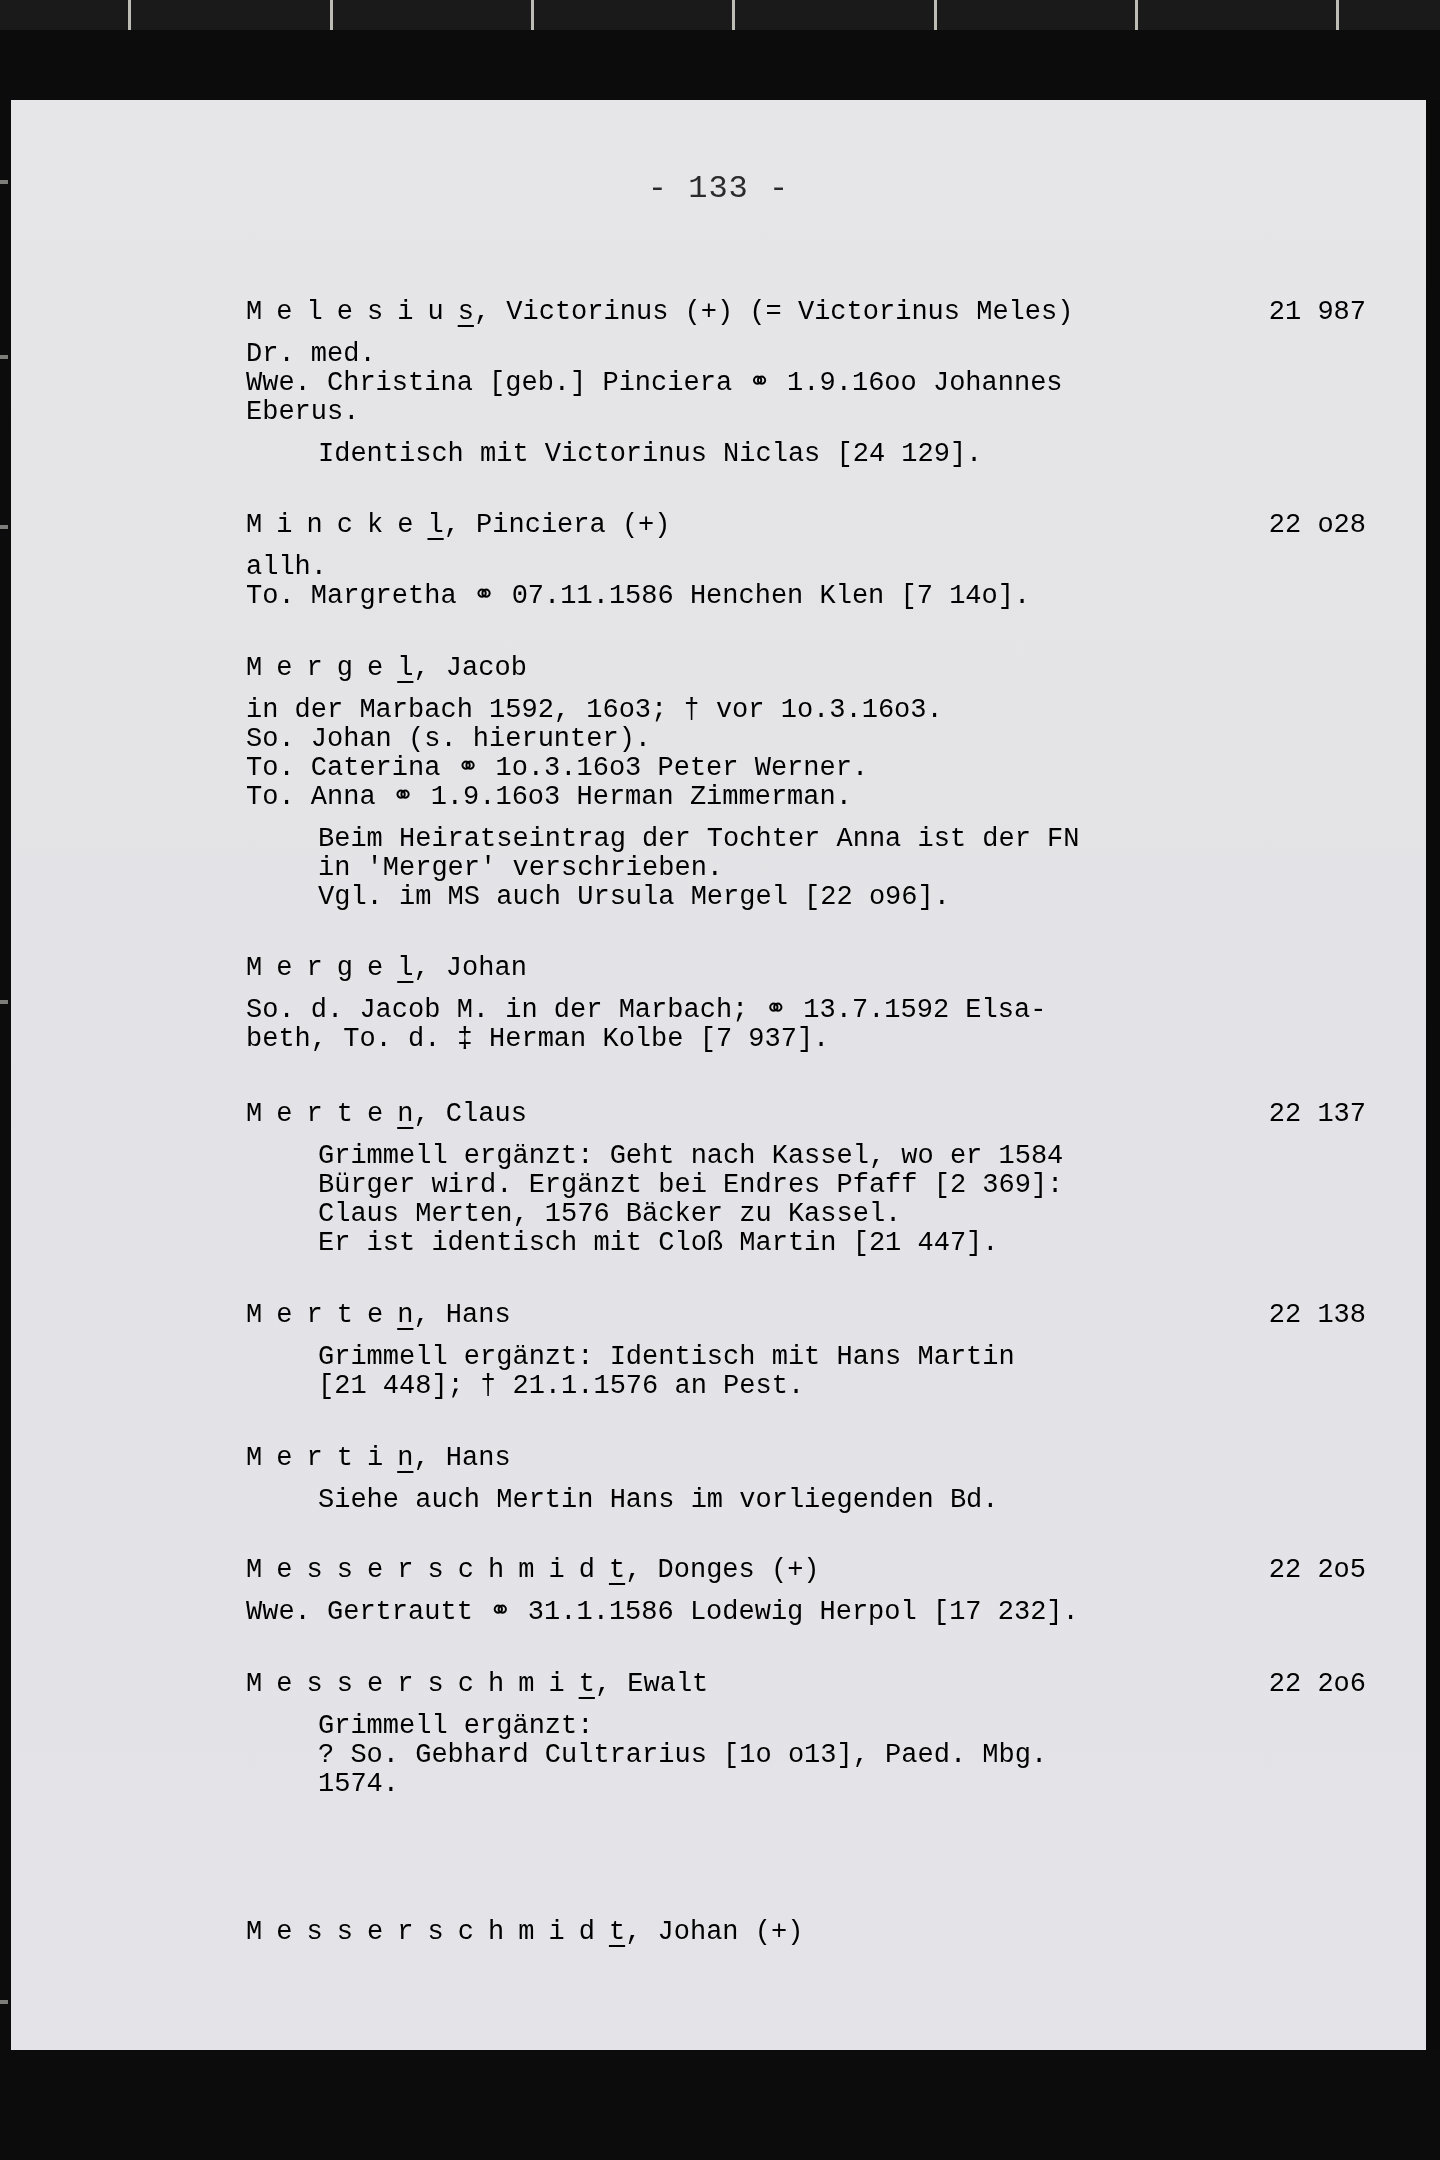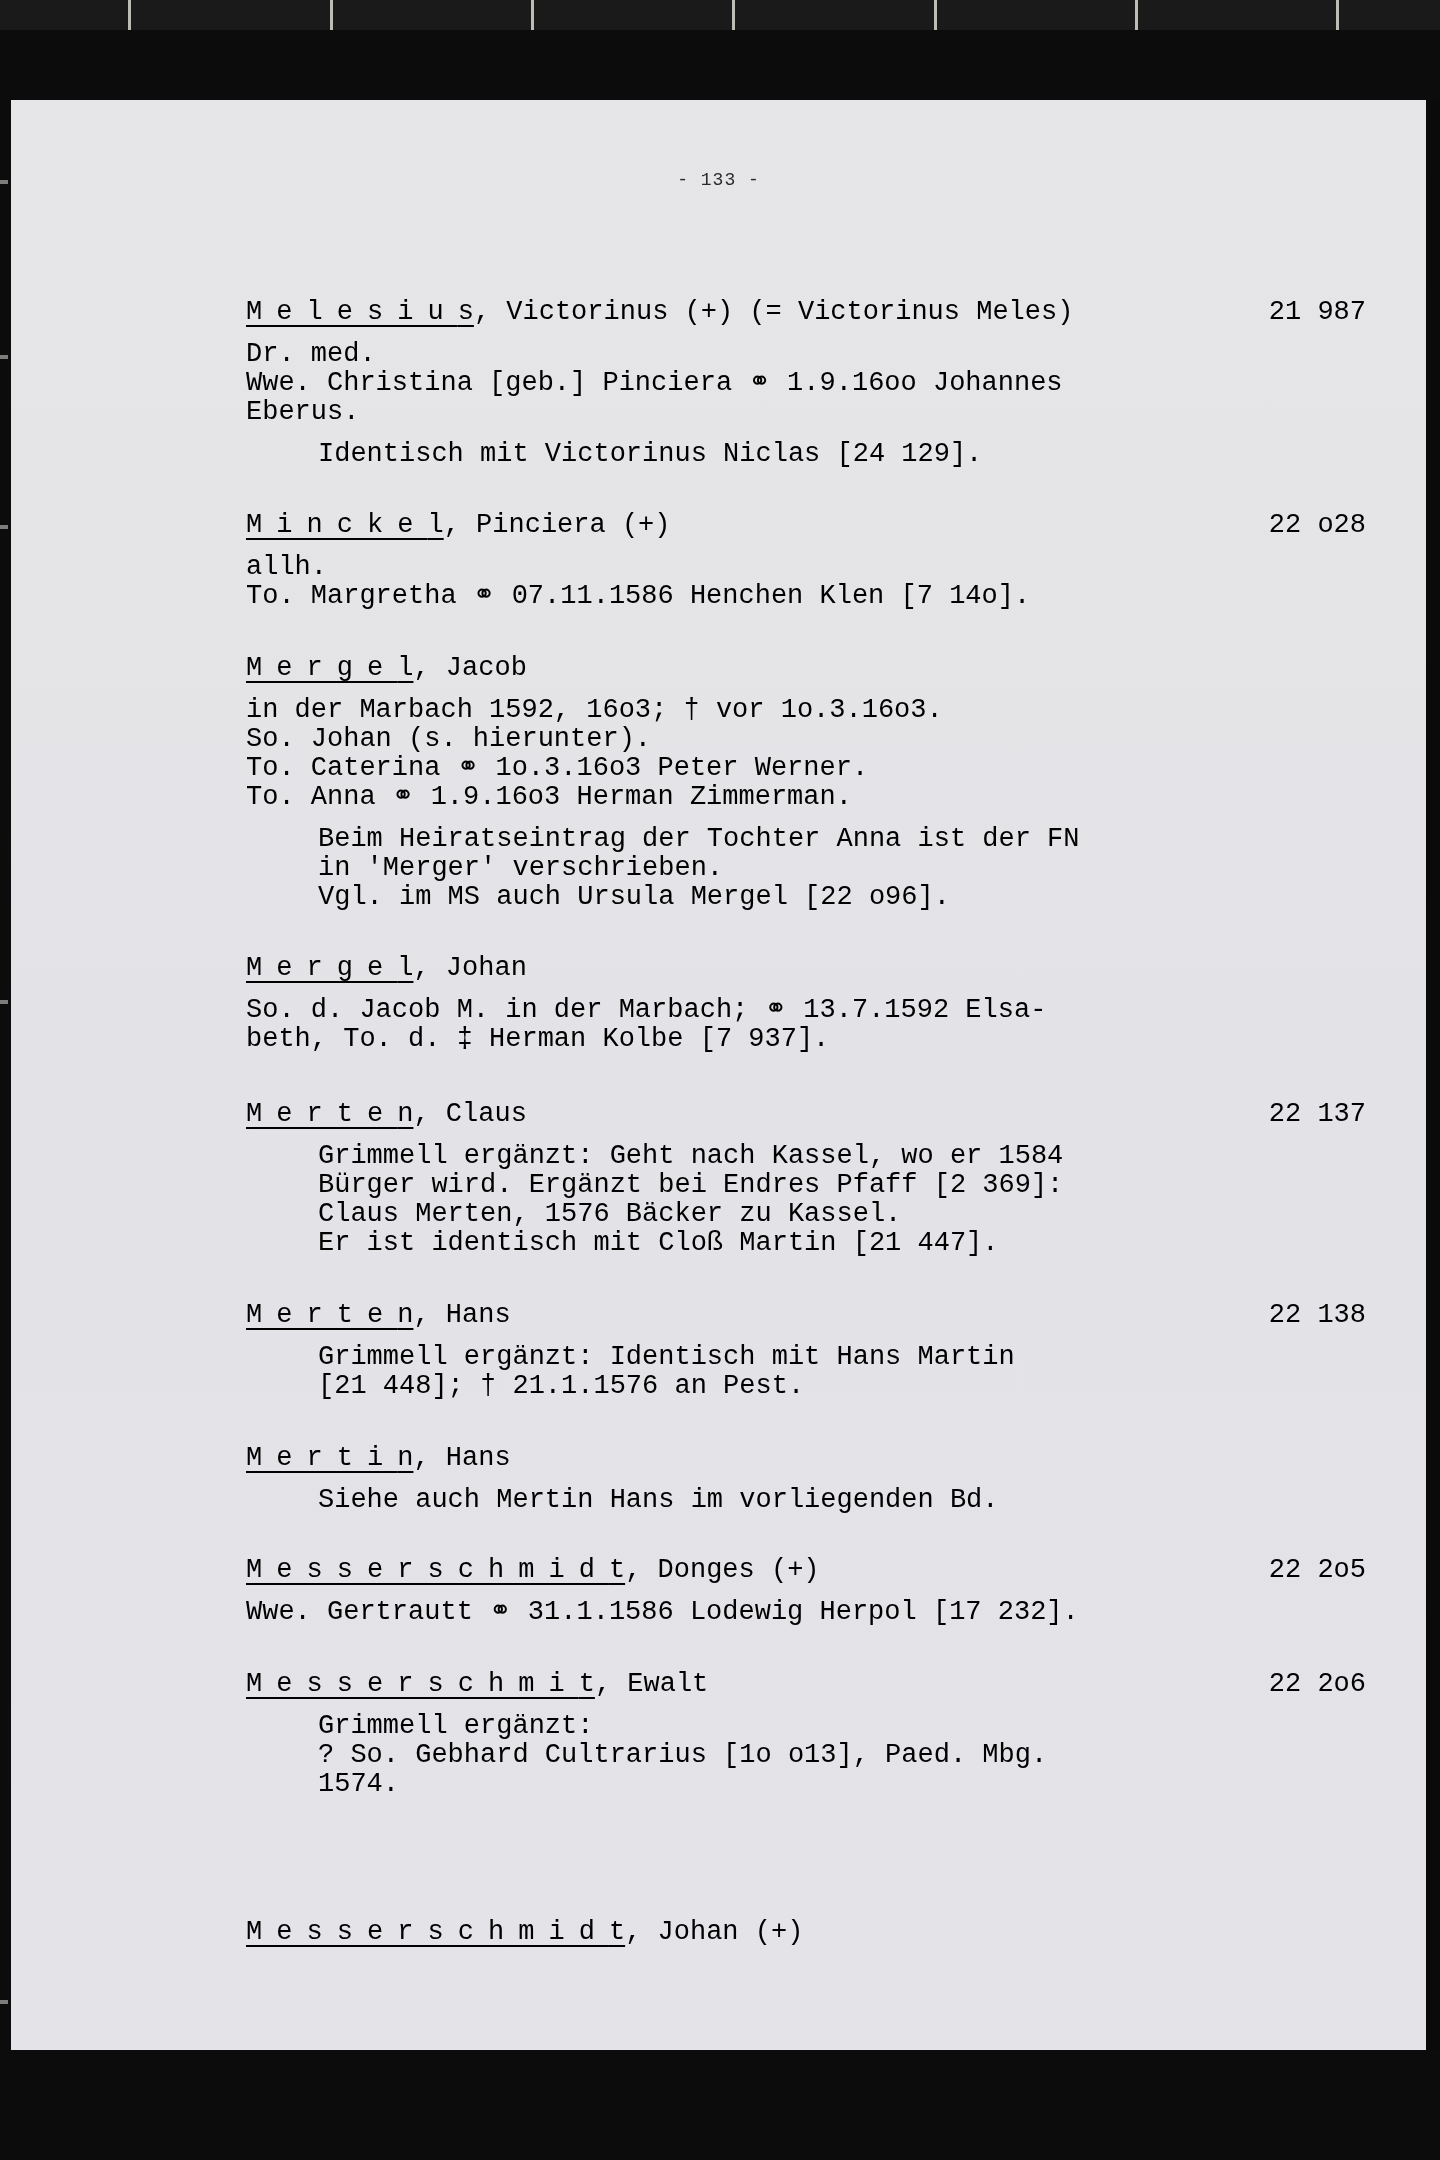--- a/index.html
+++ b/index.html
@@ -52,21 +52,21 @@
       width: 14px;
       height: 1950px;
       background: #0a0a0a;
     }
     .page-number {
       position: absolute;
       top: 70px;
       left: 0;
       width: 100%;
       text-align: center;
-      font-size: 18px;
+      font-size: 32px;
       letter-spacing: 1px;
     }
     .entry {
       position: absolute;
       left: 246px;
       width: 1120px;
       font-size: 27px;
       line-height: 29px;
       white-space: pre;
     }
@@ -75,21 +75,20 @@
       height: 29px;
       margin-bottom: 13px;
     }
     .entry .ref {
       position: absolute;
       right: 0;
       top: 0;
     }
     .surname {
       letter-spacing: 0.52em;
-      text-decoration: underline;
       text-decoration-thickness: 2px;
       text-underline-offset: 6px;
       text-align: right;
     }
     .surname-last {
       text-decoration: underline;
       text-decoration-thickness: 2px;
       text-underline-offset: 6px;
     }
     .u {

